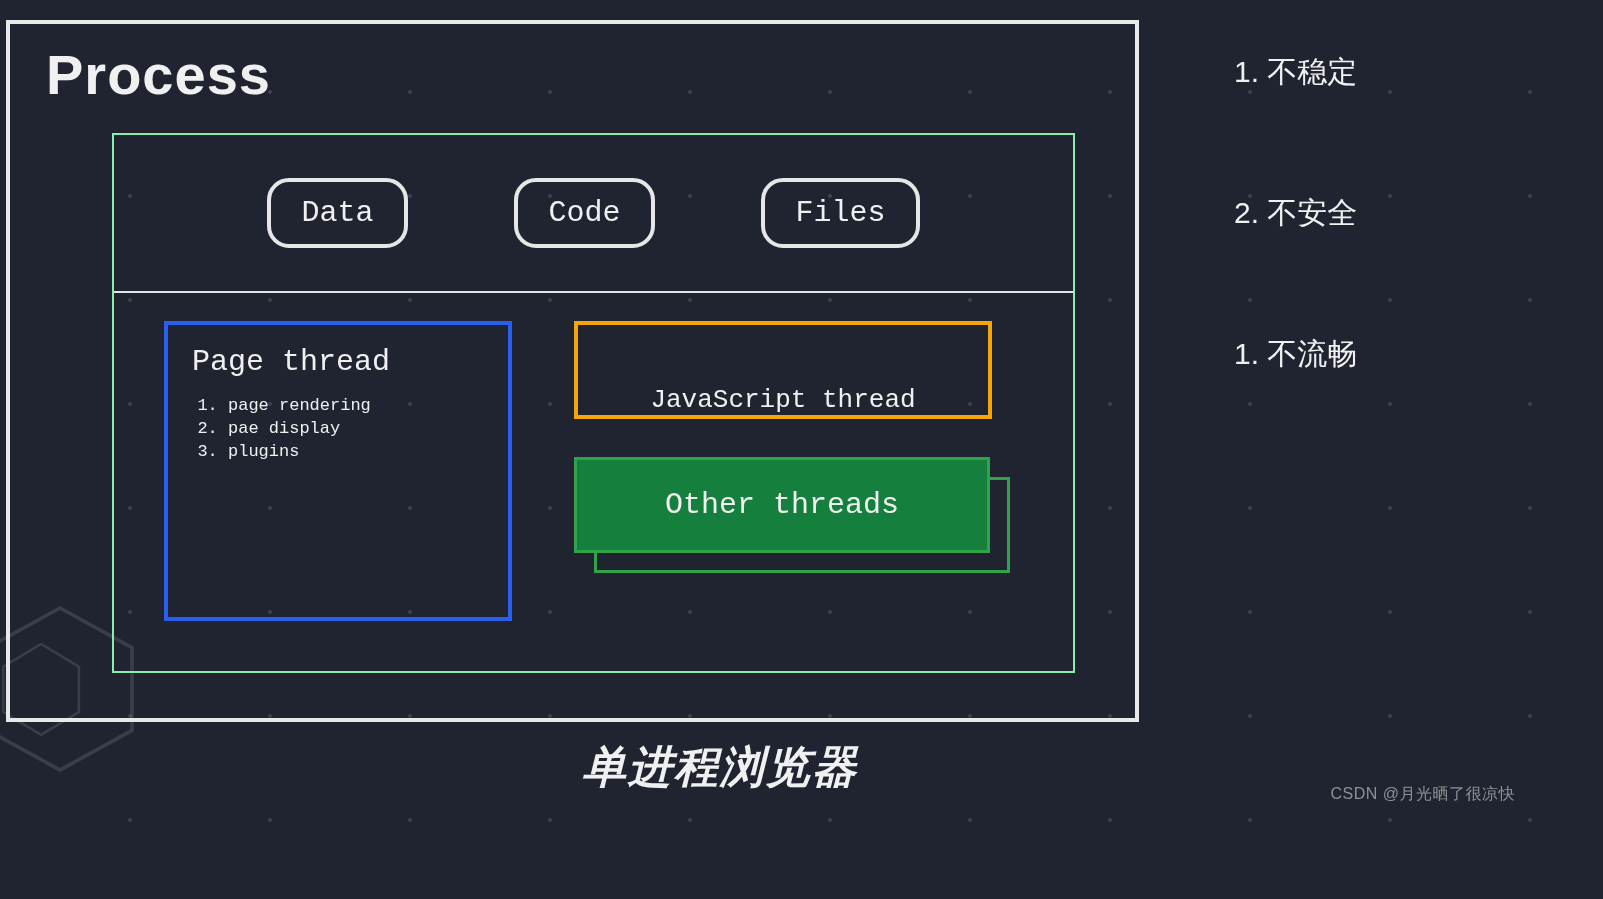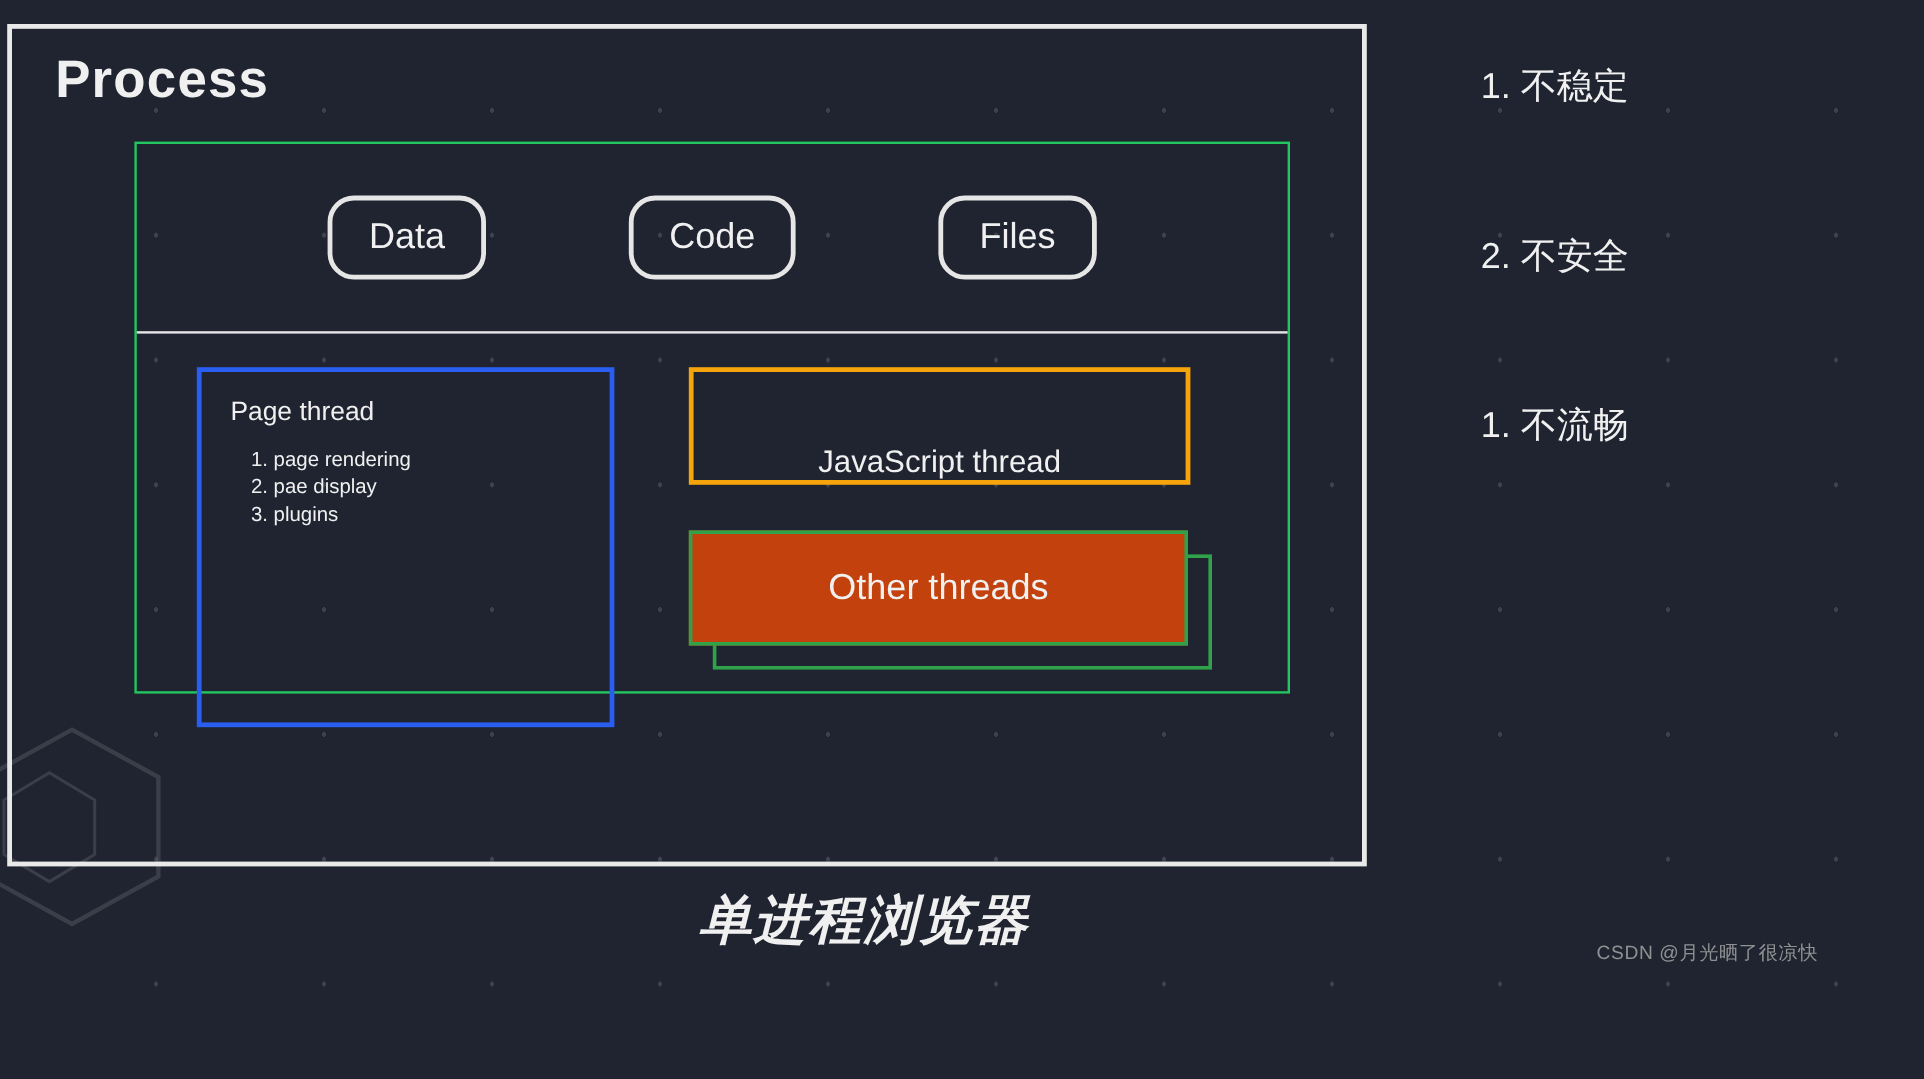--- a/index.html
+++ b/index.html
@@ -29,32 +29,33 @@
   .process-box {
     position: absolute;
     left: 6px;
     top: 20px;
     width: 1133px;
     height: 702px;
     border: 4px solid #e9e9e9;
     padding: 18px 90px 30px 36px;
   }
   .process-title {
-    font-size: 44px;
+    font-size: 56px;
     font-weight: 600;
     letter-spacing: 1px;
     margin-bottom: 26px;
   }
 
   
   .inner-box {
-    border: 2px solid #22c55e;
+    border: 2px solid #86efac;
     margin-left: 66px;
     margin-right: -30px;
-    height: 460px;
+    height: 540px;
+    font-family: Liberation Mono, monospace;
   }
 
   
   .resource-row {
     display: flex;
     justify-content: space-around;
     align-items: center;
     height: 158px;
     border-bottom: 2px solid #e6e6e6;
     padding: 0 100px;
@@ -75,21 +76,21 @@
 
   .page-thread {
     position: absolute;
     left: 50px;
     top: 28px;
     width: 348px;
     height: 300px;
     border: 4px solid #2a5ef0;
     padding: 20px 24px;
   }
-  .page-thread .title { font-size: 22px; font-weight: 500; margin-bottom: 16px; }
+  .page-thread .title { font-size: 30px; font-weight: 500; margin-bottom: 16px; }
   .page-thread ol {
     list-style: decimal;
     padding-left: 36px;
     font-size: 17px;
     line-height: 1.35;
     font-weight: 300;
   }
 
   .js-thread {
     position: absolute;
@@ -120,21 +121,21 @@
     height: 96px;
     border: 3px solid #2fa24a;
   }
   .other-front {
     position: absolute;
     left: 0;
     top: 0;
     width: 416px;
     height: 96px;
     border: 3px solid #2fa24a;
-    background: #c2410c;
+    background: #15803d;
     display: flex;
     align-items: center;
     justify-content: center;
     font-size: 30px;
     font-weight: 400;
   }
 
   
   .right-col {
     position: absolute;

